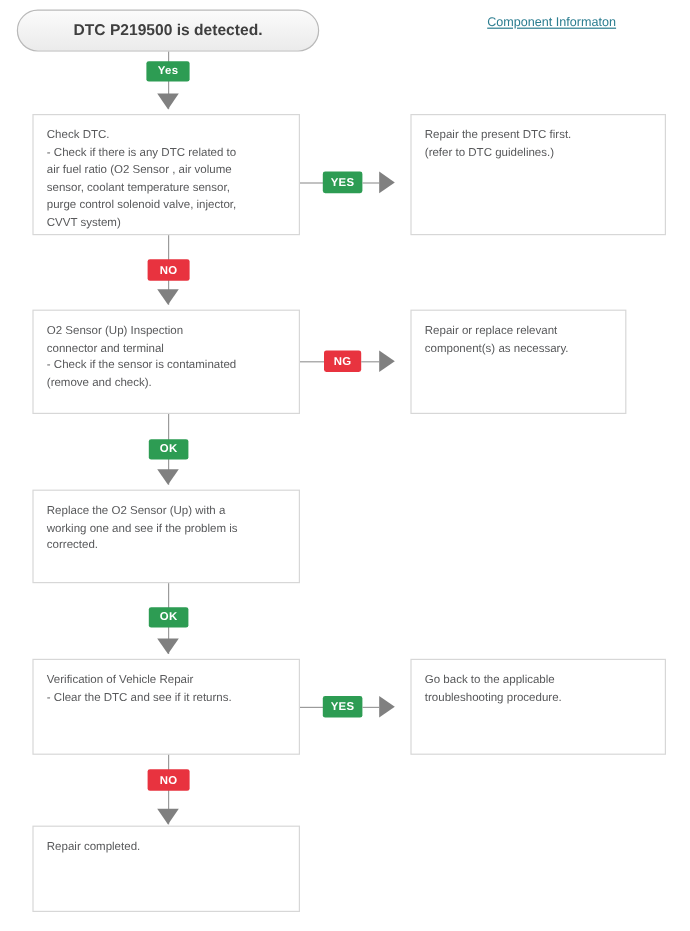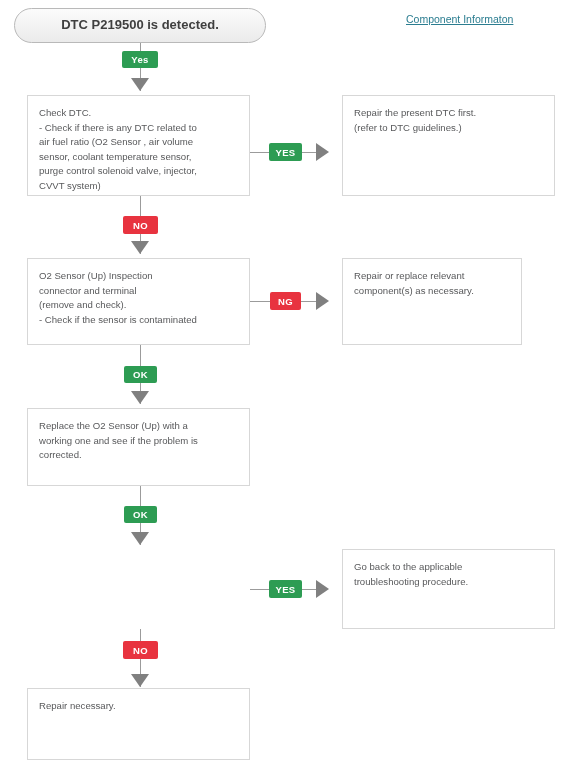--- a/index.html
+++ b/index.html
@@ -149,22 +149,22 @@
   <div class="hline" style="left:302px; top:152px; width:14px;"></div>
   <div class="arrow-right" style="left:316px; top:143px;"></div>
 
   <div class="vline" style="left:140px; top:196px; height:58px;"></div>
   <div class="badge red" style="left:123px; top:216px; width:35px; height:18px;">NO</div>
   <div class="arrow-down" style="left:131px; top:241px;"></div>
 
   <div class="box" style="left:27px; top:258px; width:223px; height:87px;">
     <div class="ln">O2 Sensor (Up) Inspection</div>
     <div class="ln">connector and terminal</div>
+    <div class="ln">- Check if the sensor is contaminated</div>
     <div class="ln">(remove and check).</div>
-    <div class="ln">- Check if the sensor is contaminated</div>
   </div>
 
   <div class="box" style="left:342px; top:258px; width:180px; height:87px;">
     <div class="ln">Repair or replace relevant</div>
     <div class="ln">component(s) as necessary.</div>
   </div>
 
   <div class="hline" style="left:250px; top:301px; width:21px;"></div>
   <div class="badge red" style="left:270px; top:292px; width:31px; height:18px;">NG</div>
   <div class="hline" style="left:301px; top:301px; width:15px;"></div>
@@ -177,32 +177,36 @@
   <div class="box" style="left:27px; top:408px; width:223px; height:78px;">
     <div class="ln">Replace the O2 Sensor (Up) with a</div>
     <div class="ln">working one and see if the problem is</div>
     <div class="ln">corrected.</div>
   </div>
 
   <div class="vline" style="left:140px; top:486px; height:59px;"></div>
   <div class="badge green" style="left:124px; top:506px; width:33px; height:17px;">OK</div>
   <div class="arrow-down" style="left:131px; top:532px;"></div>
 
+  <div class="box" style="left:27px; top:549px; width:223px; height:80px;">
+    <div class="ln">Verification of Vehicle Repair</div>
+    <div class="ln">- Clear the DTC and see if it returns.</div>
+  </div>
 
   <div class="box" style="left:342px; top:549px; width:213px; height:80px;">
     <div class="ln">Go back to the applicable</div>
     <div class="ln">troubleshooting procedure.</div>
   </div>
 
   <div class="hline" style="left:250px; top:589px; width:20px;"></div>
   <div class="badge green" style="left:269px; top:580px; width:33px; height:18px;">YES</div>
   <div class="hline" style="left:302px; top:589px; width:14px;"></div>
   <div class="arrow-right" style="left:316px; top:580px;"></div>
 
   <div class="vline" style="left:140px; top:629px; height:58px;"></div>
   <div class="badge red" style="left:123px; top:641px; width:35px; height:18px;">NO</div>
   <div class="arrow-down" style="left:131px; top:674px;"></div>
 
   <div class="box" style="left:27px; top:688px; width:223px; height:72px;">
-    <div class="ln">Repair necessary.</div>
+    <div class="ln">Repair completed.</div>
   </div>
 
 </div>
 
 </body></html>

